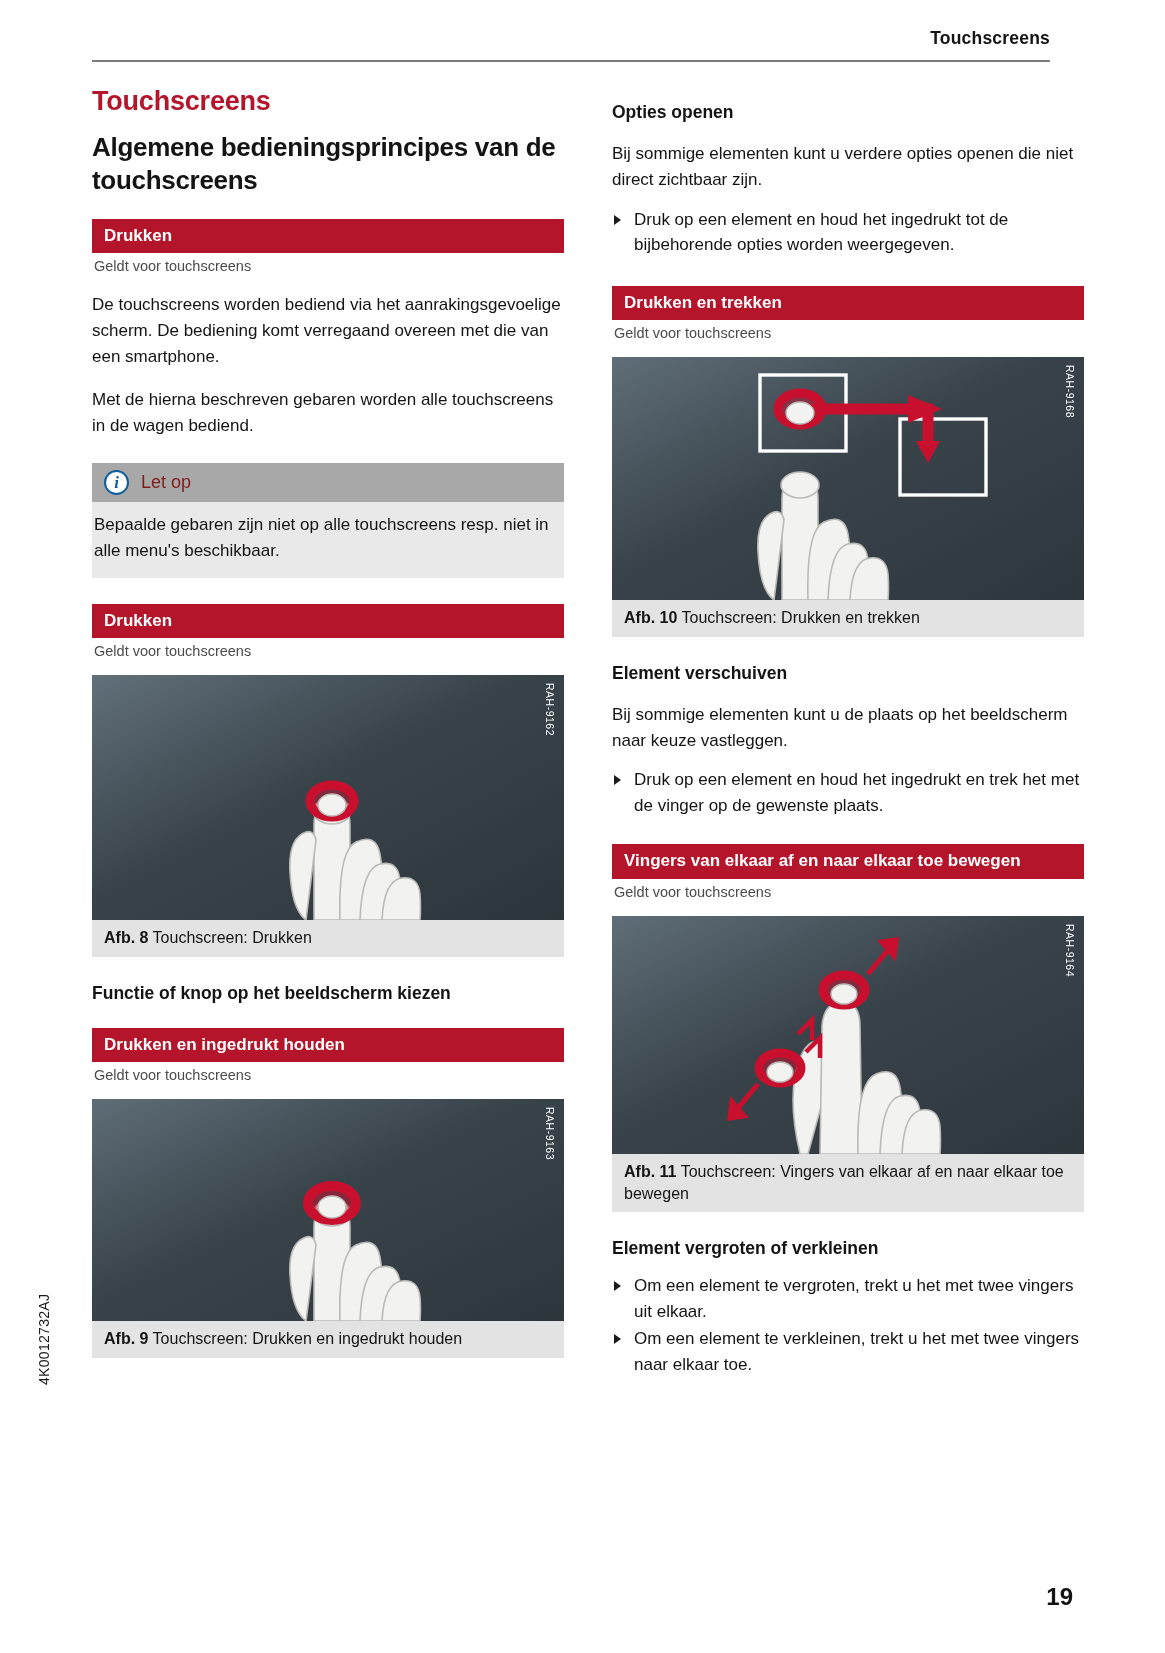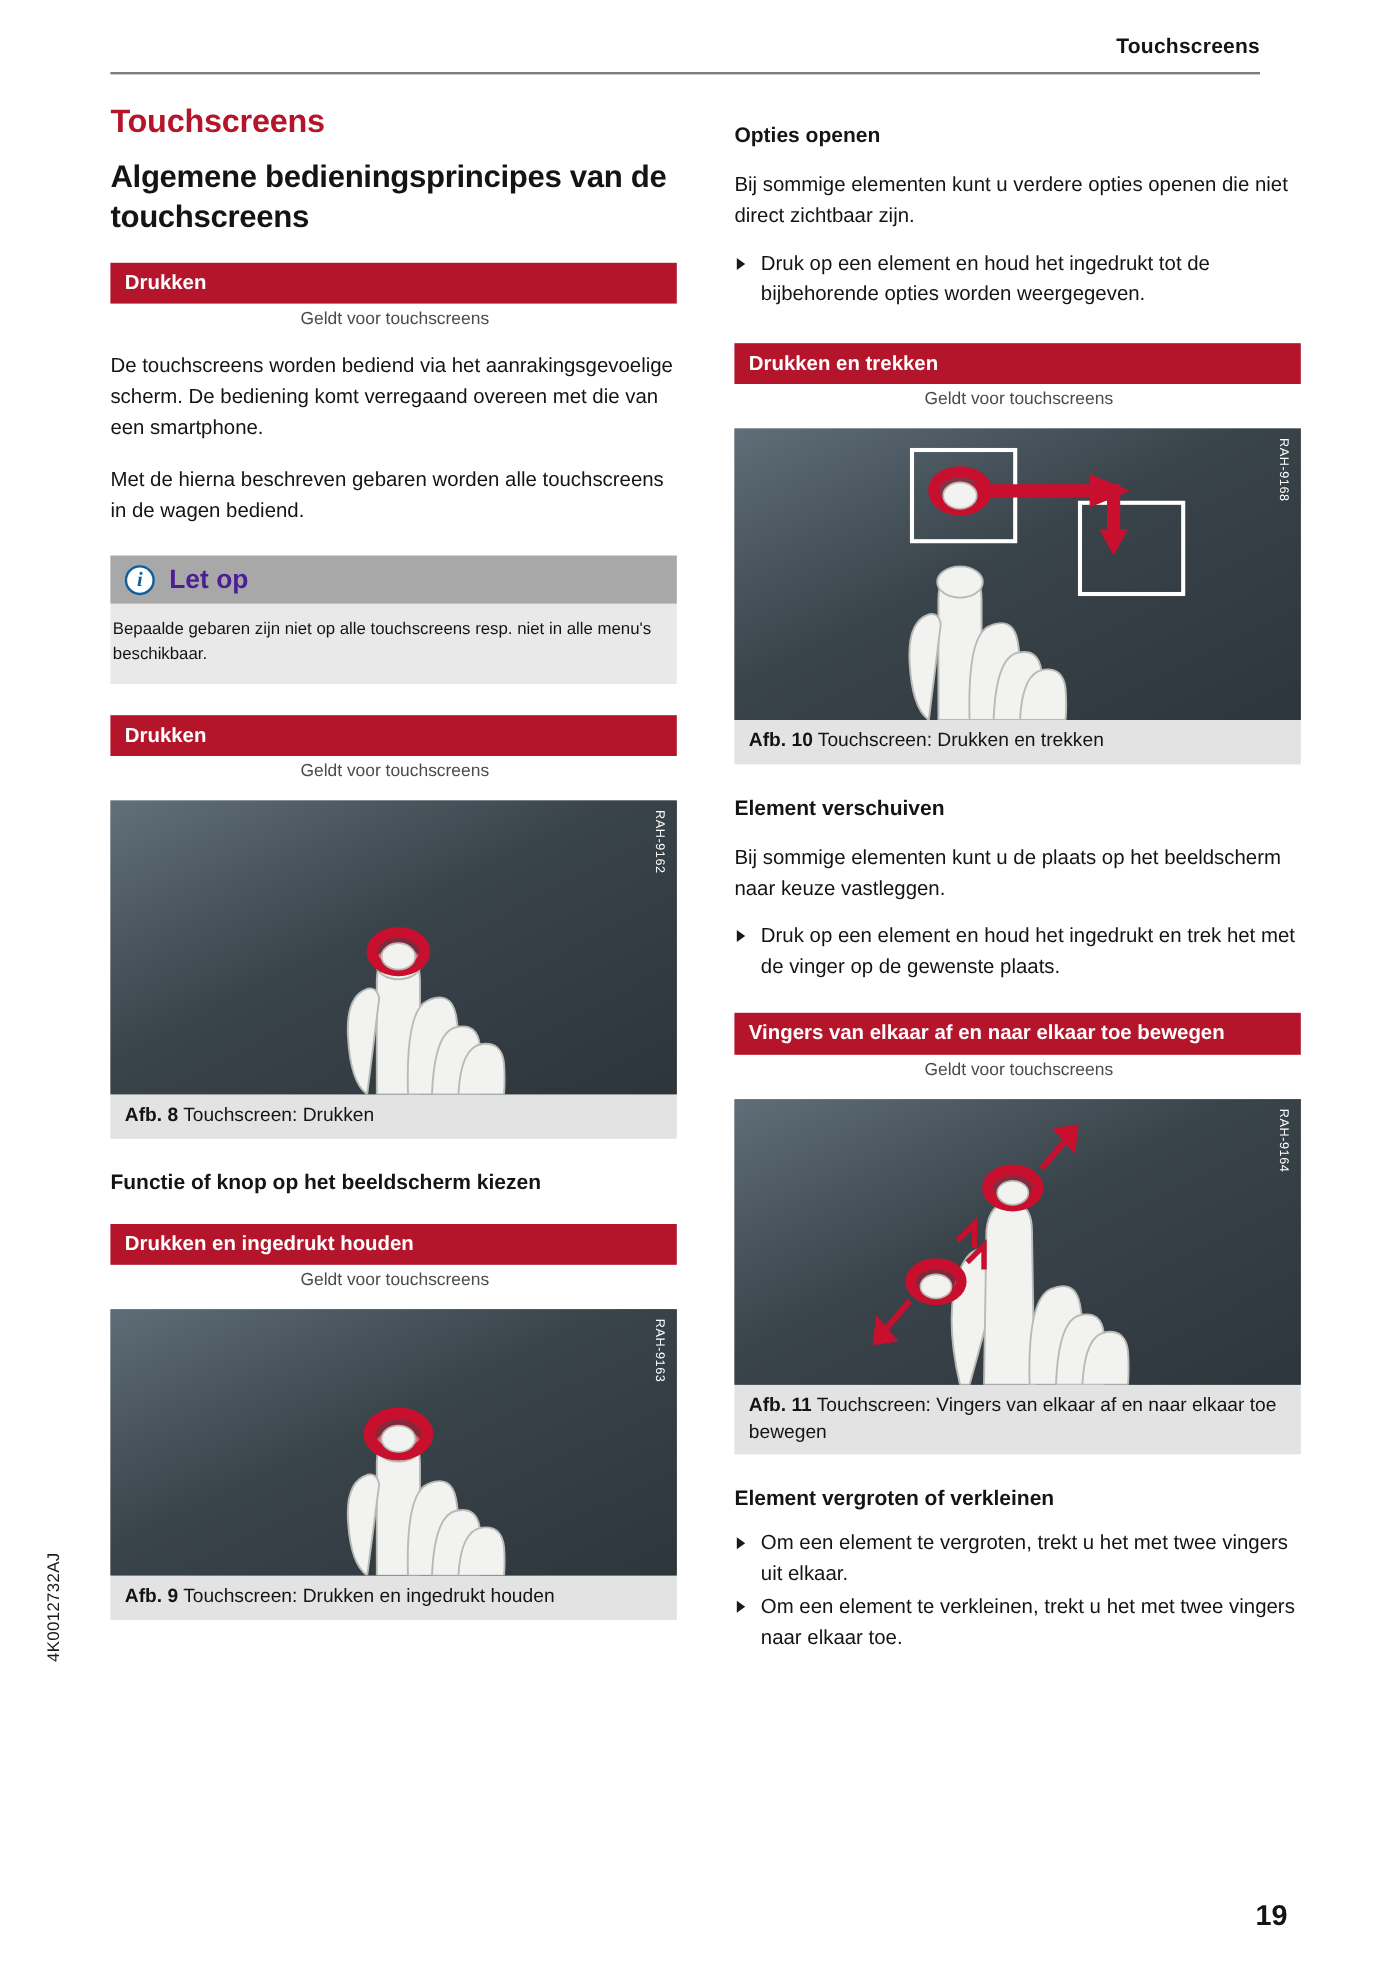--- a/index.html
+++ b/index.html
@@ -93,21 +93,20 @@
     font-weight: bold;
     font-size: 17px;
     padding: 6px 10px 7px 12px;
     line-height: 1.26;
     margin: 0;
   }
   .applies {
     font-size: 14.5px;
     color: #4b4b4b;
     margin: 5px 0 0 2px;
-    text-align: center;
   }
   p.body {
     font-size: 17px;
     line-height: 1.52;
     margin: 18px 0 0 0;
     color: #141414;
   }
   h3.sub {
     font-size: 17.5px;
     font-weight: bold;
@@ -157,26 +156,26 @@
     background: #fff;
     border: 2.4px solid #0d5e9e;
     color: #0d5e9e;
     font-family: "Liberation Serif", serif;
     font-size: 17px;
     font-weight: bold;
     display: flex; align-items: center; justify-content: center;
     font-style: italic;
   }
   .note-head .note-title {
-    font-size: 22px;
-    font-weight: bold;
-    color: #4c1d95;
+    font-size: 18px;
+    font-weight: normal;
+    color: #7f1d1d;
   }
   .note-body {
-    font-size: 14px;
+    font-size: 17px;
     line-height: 1.52;
     padding: 10px 14px 14px 2px;
     color: #141414;
   }
 
   
   .figure { margin-top: 16px; }
   .fig-img {
     position: relative;
     width: 100%;

